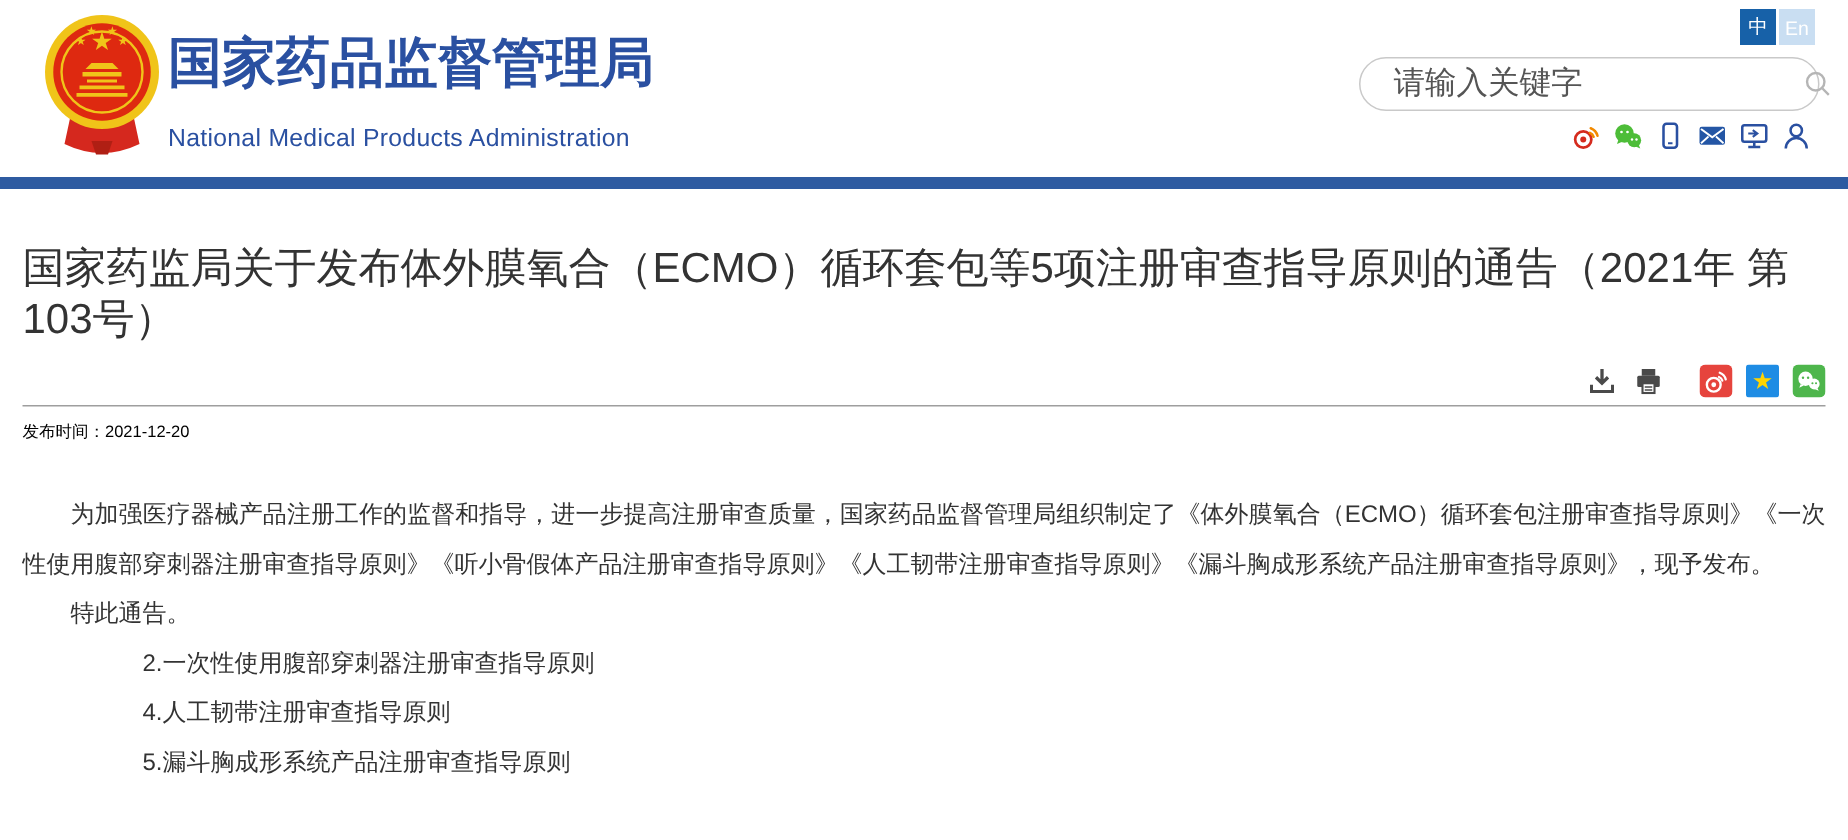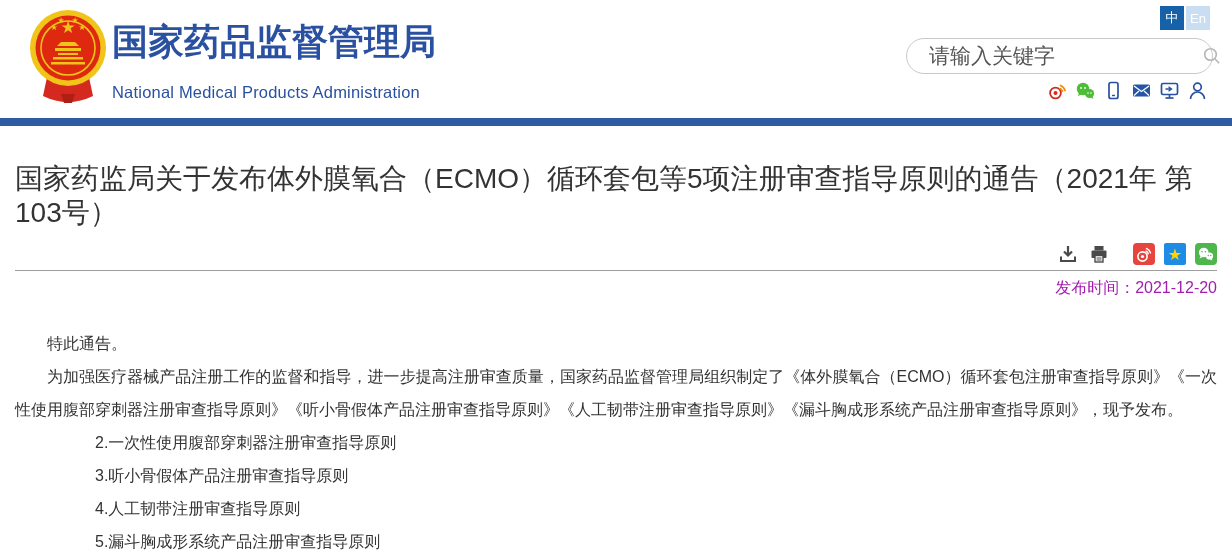--- a/index.html
+++ b/index.html
@@ -28,21 +28,21 @@
   .social-row{position:absolute;top:80px;right:24px;display:flex;gap:7px;align-items:center;}
   .social-row .sicon{width:21px;height:21px;display:block;cursor:pointer;}
   .blue-bar{position:absolute;top:118px;left:0;width:1232px;height:8px;background:var(--bar-blue,#2e5ba1);}
   
   .content{position:absolute;top:126px;left:15px;width:1202px;}
   .article-title{font-size:28px;font-weight:400;color:#333;line-height:34px;margin:36px 0 0 0;}
   .toolbar{display:flex;justify-content:flex-end;align-items:center;gap:9px;margin-top:12px;height:24px;}
   .ticon{width:22px;height:22px;display:block;cursor:pointer;}
   .ticon.first-share{margin-left:14px;}
   .divider{border:none;border-top:1px solid #9e9e9e;margin:4px 0 0 0;}
-  .pub-date{margin-top:8px;text-align:right;font-size:16px;color:#a21caf;line-height:18px;}
+  .pub-date{margin-top:8px;font-size:11px;color:#000000;line-height:18px;}
   .body-text{margin-top:30px;font-size:16px;line-height:33px;color:#333;}
   .body-text p{margin:0;}
   .p-indent{text-indent:2em;}
   .p-justify{text-align:justify;text-justify:inter-ideograph;}
   .attach-item{padding-left:5em;}
 </style>
 </head>
 <body>
 
 <div class="header">
@@ -164,20 +164,19 @@
       <circle cx="13.3" cy="12.5" r="0.7" fill="#4eb64c"></circle>
         <circle cx="15.7" cy="12.5" r="0.7" fill="#4eb64c"></circle>
     </svg>
   </div>
 
   <hr class="divider">
 
   <div class="pub-date">发布时间：2021-12-20</div>
 
   <div class="body-text">
+    <p class="p-indent p-justify">为加强医疗器械产品注册工作的监督和指导，进一步提高注册审查质量，国家药品监督管理局组织制定了《体外膜氧合（ECMO）循环套包注册审查指导原则》《一次性使用腹部穿刺器注册审查指导原则》《听小骨假体产品注册审查指导原则》《人工韧带注册审查指导原则》《漏斗胸成形系统产品注册审查指导原则》，现予发布。</p>
     <p class="p-indent">特此通告。</p>
-    <p class="p-indent p-justify">为加强医疗器械产品注册工作的监督和指导，进一步提高注册审查质量，国家药品监督管理局组织制定了《体外膜氧合（ECMO）循环套包注册审查指导原则》《一次性使用腹部穿刺器注册审查指导原则》《听小骨假体产品注册审查指导原则》《人工韧带注册审查指导原则》《漏斗胸成形系统产品注册审查指导原则》，现予发布。</p>
     <p class="attach-item">2.一次性使用腹部穿刺器注册审查指导原则</p>
-    <p class="attach-item">3.听小骨假体产品注册审查指导原则</p>
     <p class="attach-item">4.人工韧带注册审查指导原则</p>
     <p class="attach-item">5.漏斗胸成形系统产品注册审查指导原则</p>
   </div>
 </div>
 
 </body></html>

